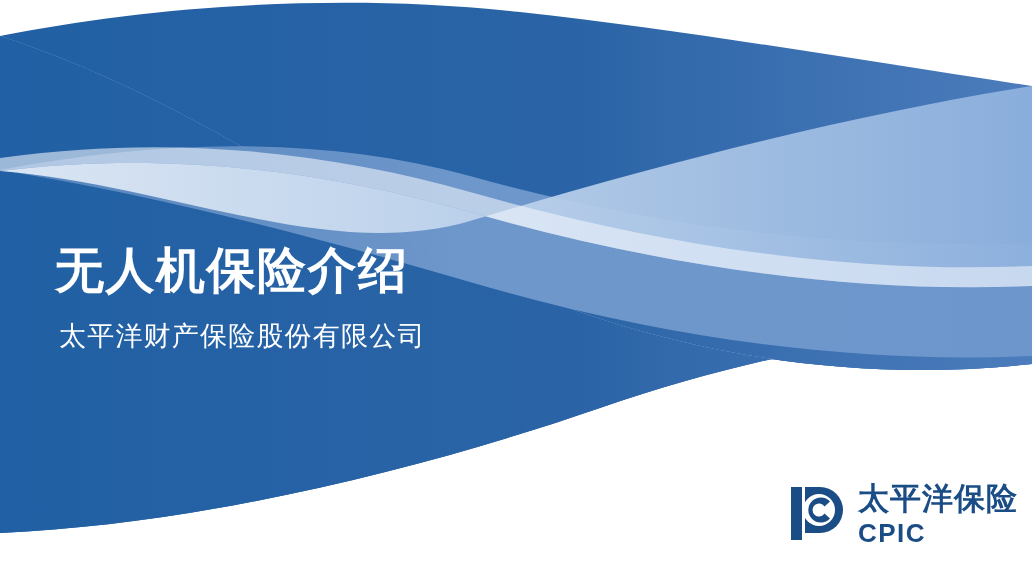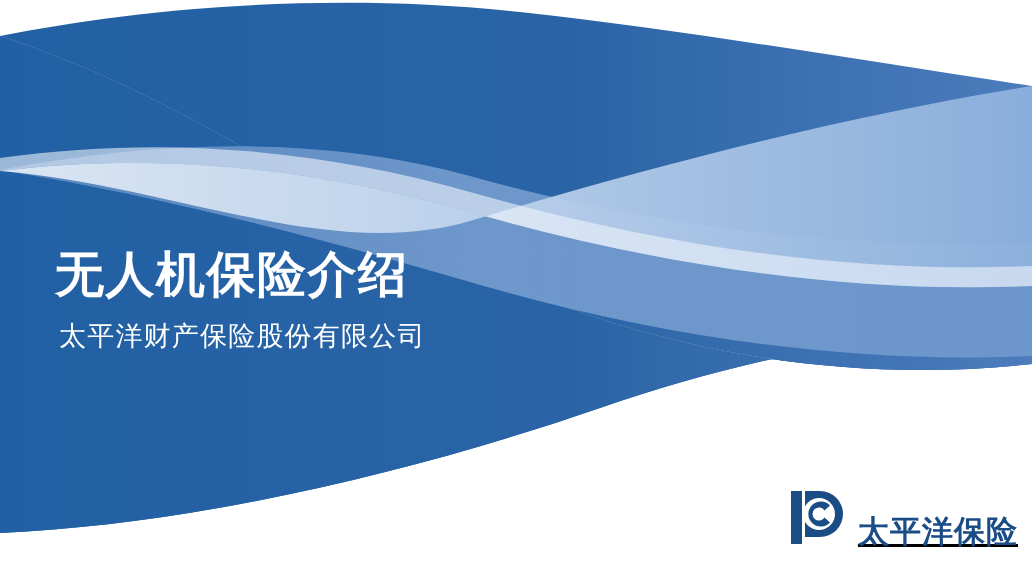--- a/index.html
+++ b/index.html
@@ -31,41 +31,41 @@
     width: 620px;
   }
   .slide-title {
     margin: 0;
     font-size: 49px;
     line-height: 1.12;
     font-weight: bold;
     color: #ffffff;
     letter-spacing: 1.5px;
     white-space: nowrap;
+    font-family: Liberation Mono, monospace;
   }
   .slide-subtitle {
     margin: 0;
     padding-left: 4px;
     padding-top: 18px;
     font-size: 27px;
     line-height: 1.2;
     font-weight: normal;
     color: #ffffff;
     letter-spacing: 1.2px;
     white-space: nowrap;
   }
   .logo {
     position: absolute;
     left: 789px;
     top: 483px;
     width: 215px;
     height: 64px;
     display: flex;
-    align-items: flex-end;
-    text-decoration: underline;
+    align-items: flex-start;
   }
   .logo-mark {
     width: 58px;
     height: 60px;
     flex: 0 0 auto;
     display: block;
   }
   .logo-text {
     margin-left: 11px;
     display: flex;
@@ -167,16 +167,17 @@
 
       <path d="M 16,4 L 31,4 A 23,23 0 0 1 31,50 L 16,50 Z" fill="#1A4C86"></path>
 
       <circle cx="30" cy="27" r="16" fill="#ffffff"></circle>
 
       <path d="M 41,18.5 A 12.5,12.5 0 1 0 41,35.5 L 35.5,30.5 A 6.5,6.5 0 1 1 35.5,23.5 Z" fill="#1A4C86"></path>
       <circle cx="30" cy="27" r="5.2" fill="#ffffff"></circle>
     </svg>
     <div class="logo-text">
       <div class="logo-cn">太平洋保险</div>
+      <div class="logo-en">CPIC</div>
     </div>
   </div>
 
 </div>
 
 </body></html>

